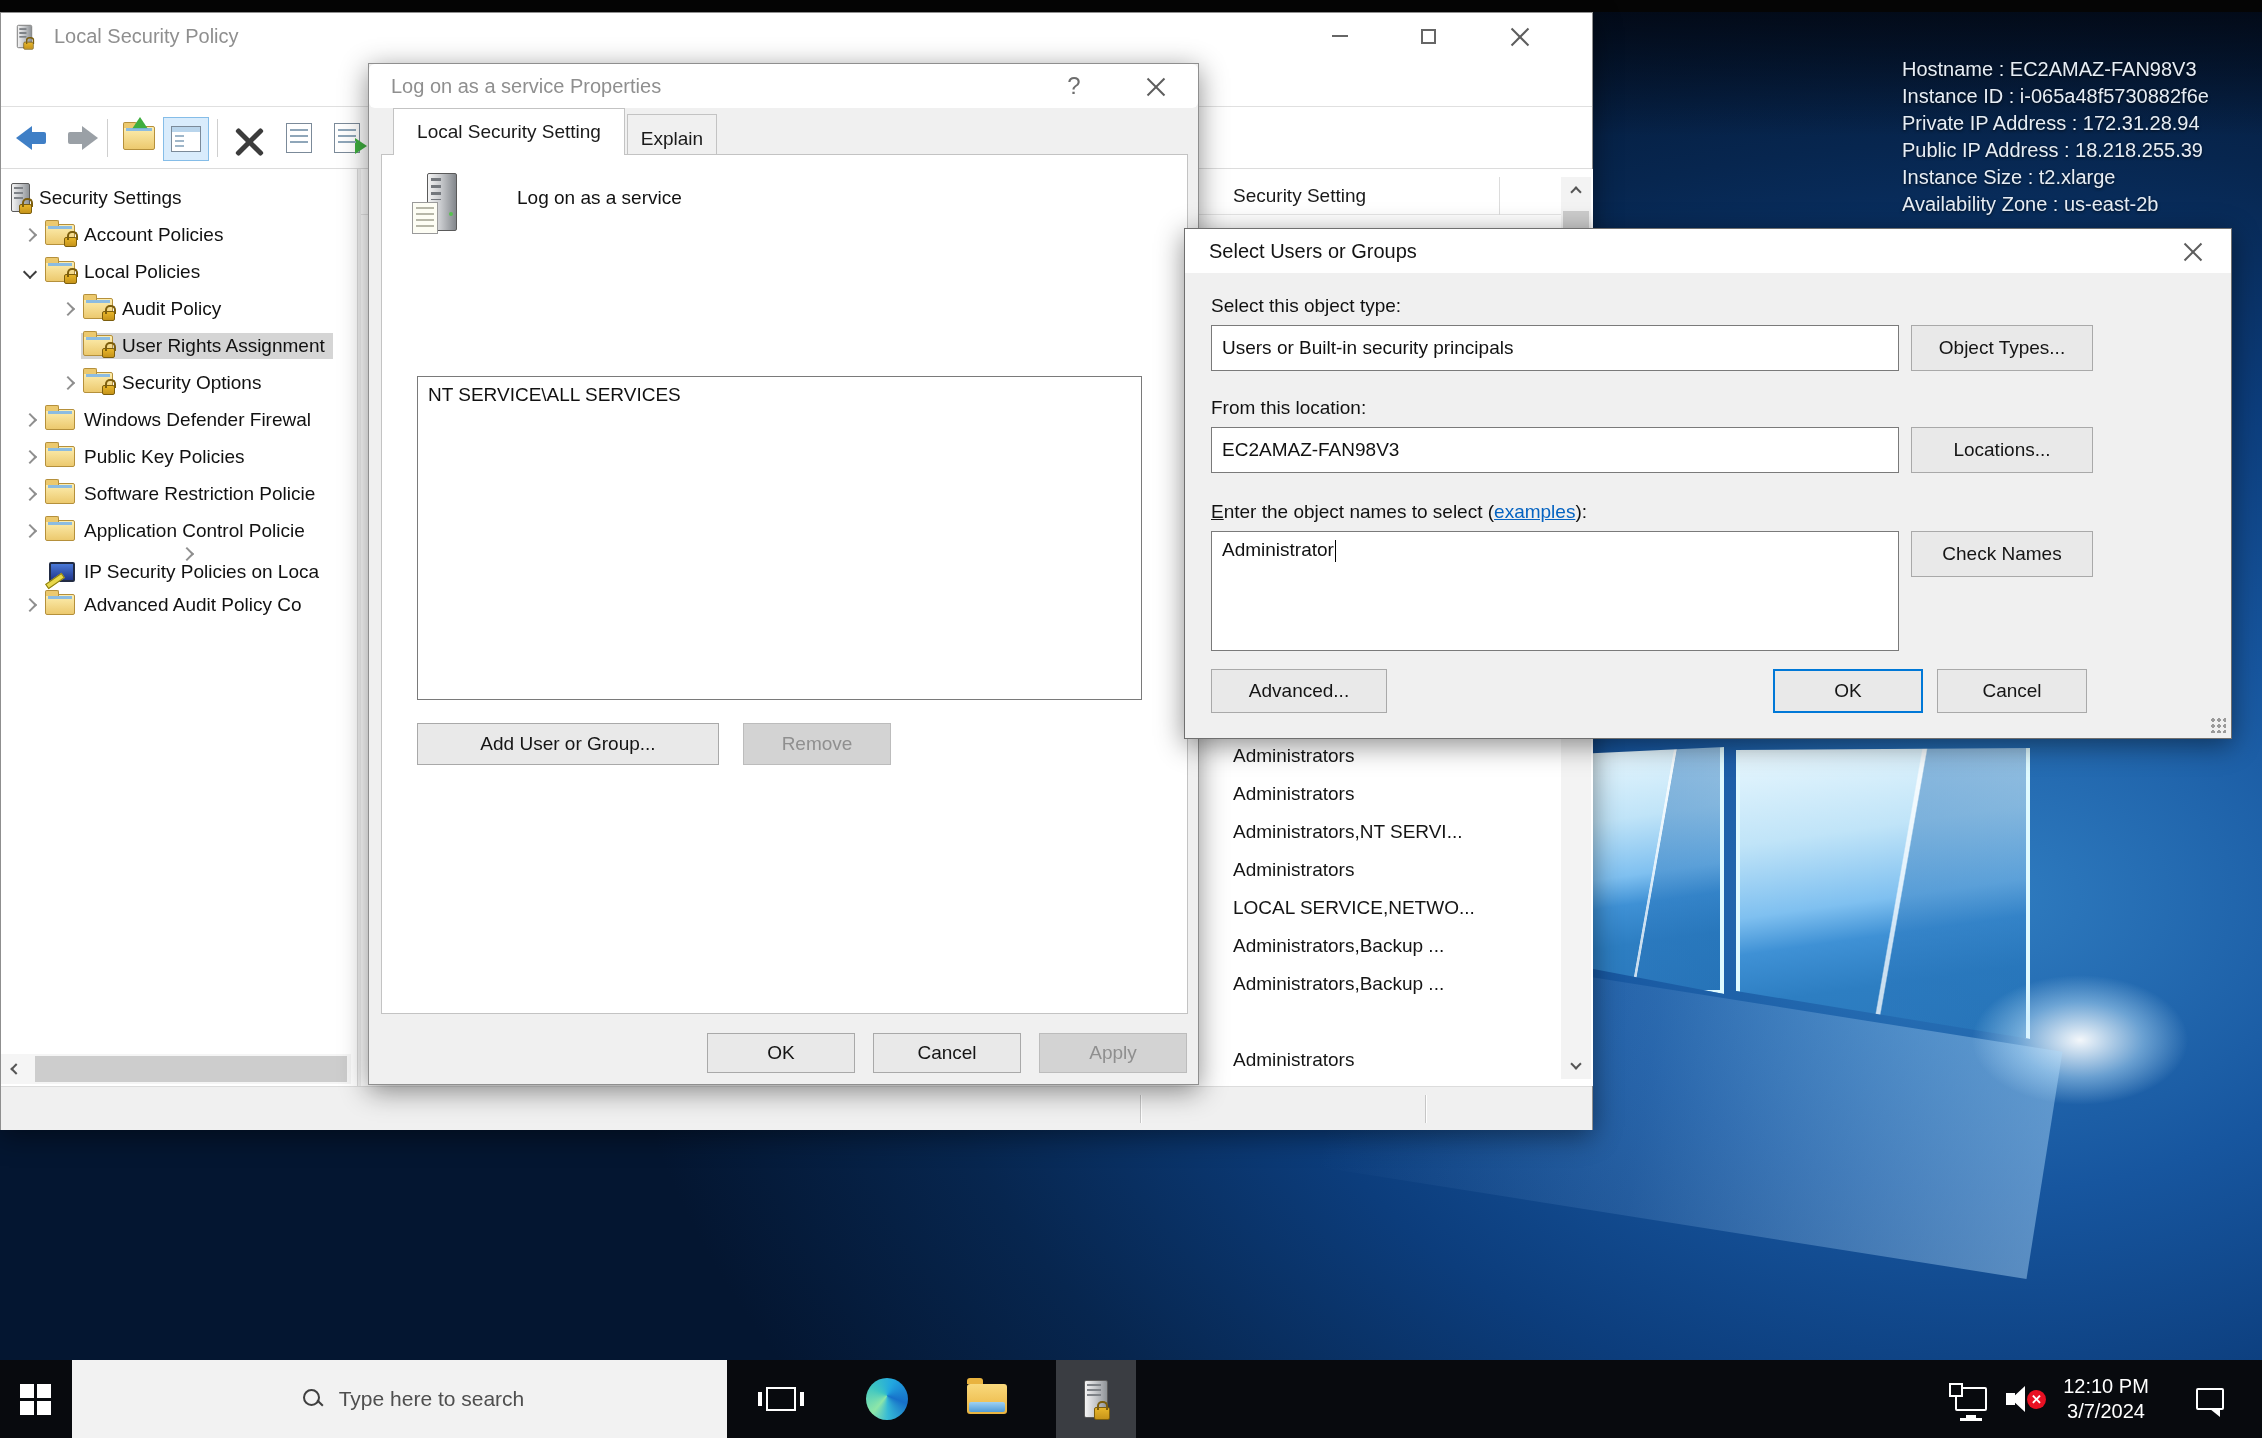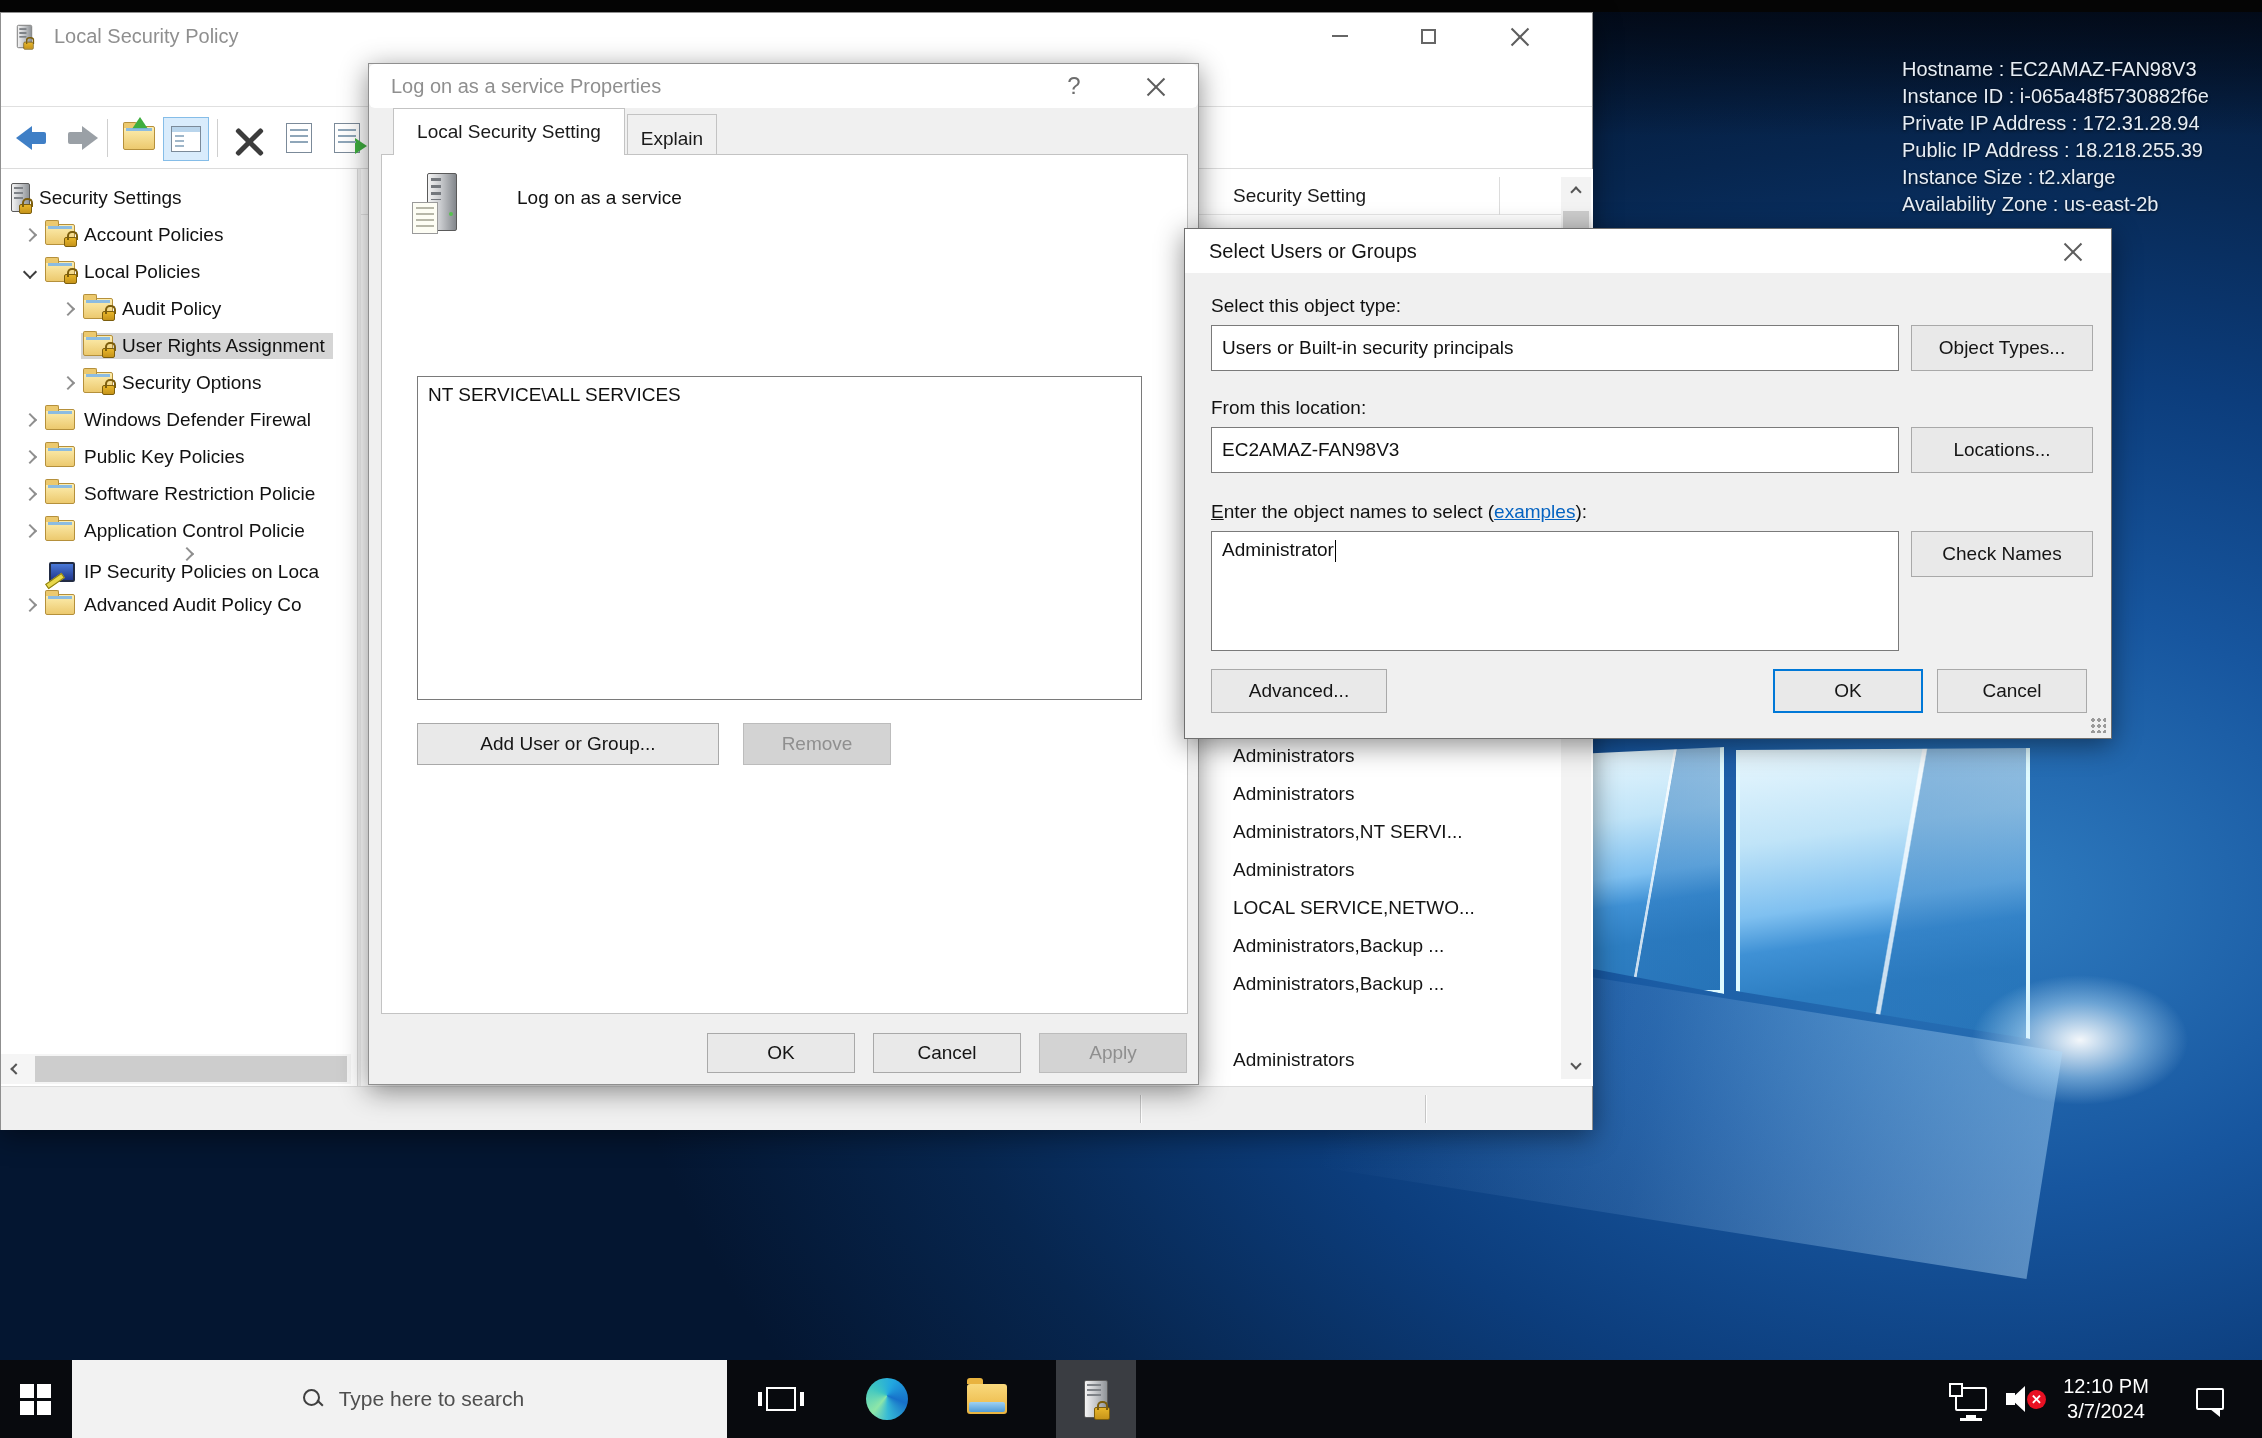--- a/index.html
+++ b/index.html
@@ -149,21 +149,21 @@
     background:repeating-linear-gradient(#74787d 0, #74787d 3px, rgba(0,0,0,0) 3px, rgba(0,0,0,0) 7px); }
   .big-server::after { content:""; position:absolute; right:3px; bottom:14px; width:4px; height:4px; background:#57c24e; border-radius:50%; }
   .paper { position:absolute; left:-16px; bottom:-4px; width:26px; height:32px; background:#fdfdf4; border:1px solid #9a9a9a; }
   .paper::after { content:""; position:absolute; left:3px; top:4px; right:3px; height:20px;
     background:repeating-linear-gradient(#b7b7a8 0, #b7b7a8 2px, rgba(0,0,0,0) 2px, rgba(0,0,0,0) 6px); }
   .policy-label { position:absolute; left:135px; top:32px; font-size:19px; color:#111; }
   .members-box { position:absolute; left:35px; top:221px; width:725px; height:324px; background:#fff; border:1px solid #7a7a7a;
     font-size:19px; padding:7px 10px; }
 
   
-  .select { left:1184px; top:228px; width:928px; height:511px; border-color:#6f6f6f; }
+  .select { left:1184px; top:228px; width:1048px; height:511px; border-color:#6f6f6f; }
   .select .titlebar { height:44px; }
   .select-title { font-size:20px; color:#141414; margin-left:24px; }
   .s-close { position:absolute; right:14px; top:0; width:48px; height:44px; display:flex; align-items:center; justify-content:center; }
   .link { color:#0563c1; text-decoration:underline; }
   .caret { display:inline-block; width:1px; height:22px; background:#000; margin-left:1px; vertical-align:middle; }
   .textarea { position:absolute; background:#fff; border:1px solid #7a7a7a; font-size:19px; padding:7px 10px; }
   .grip { position:absolute; right:5px; bottom:5px; width:16px; height:16px;
     background-image:radial-gradient(#9a9a9a 1.6px, rgba(0,0,0,0) 1.8px); background-size:6px 6px; }
   .ul { text-decoration:underline; }
 

